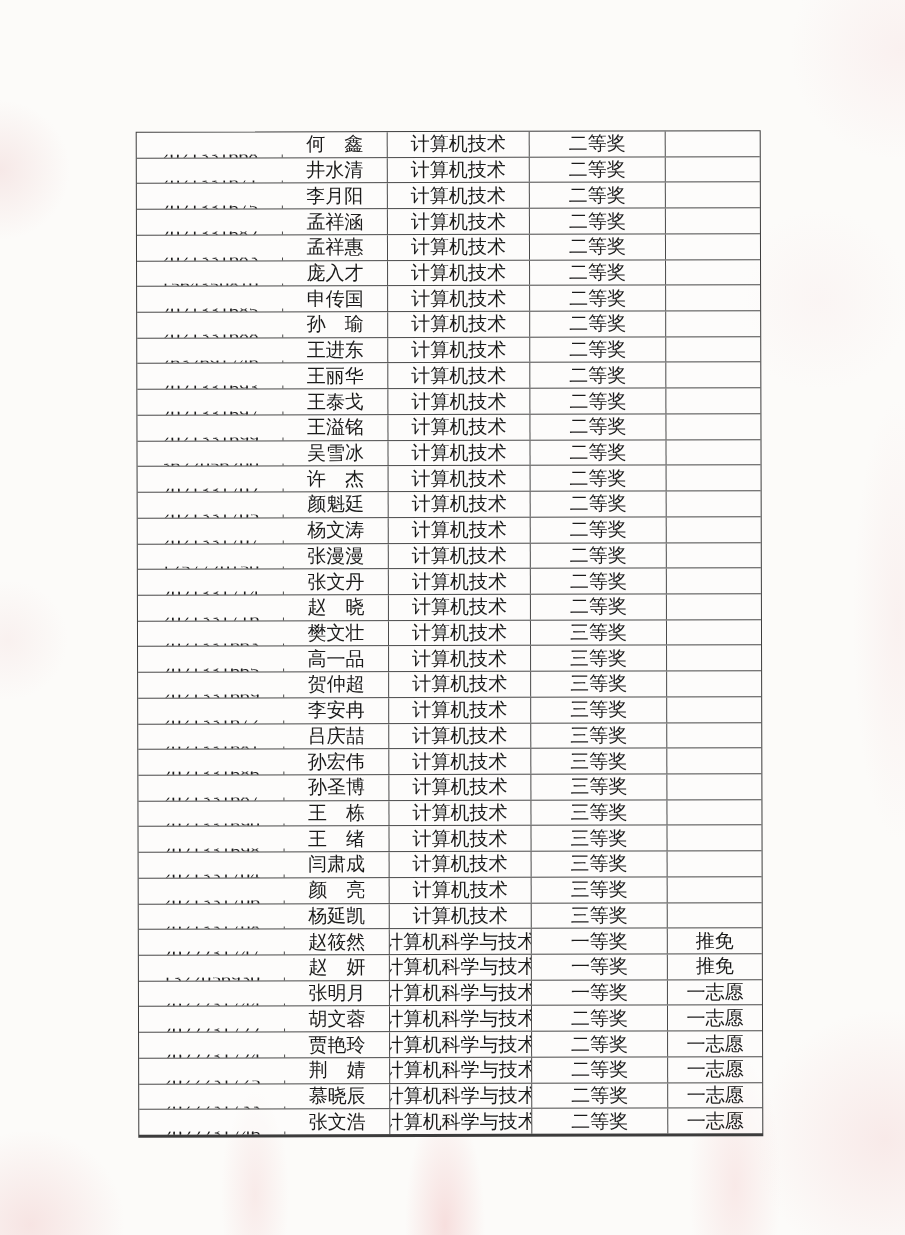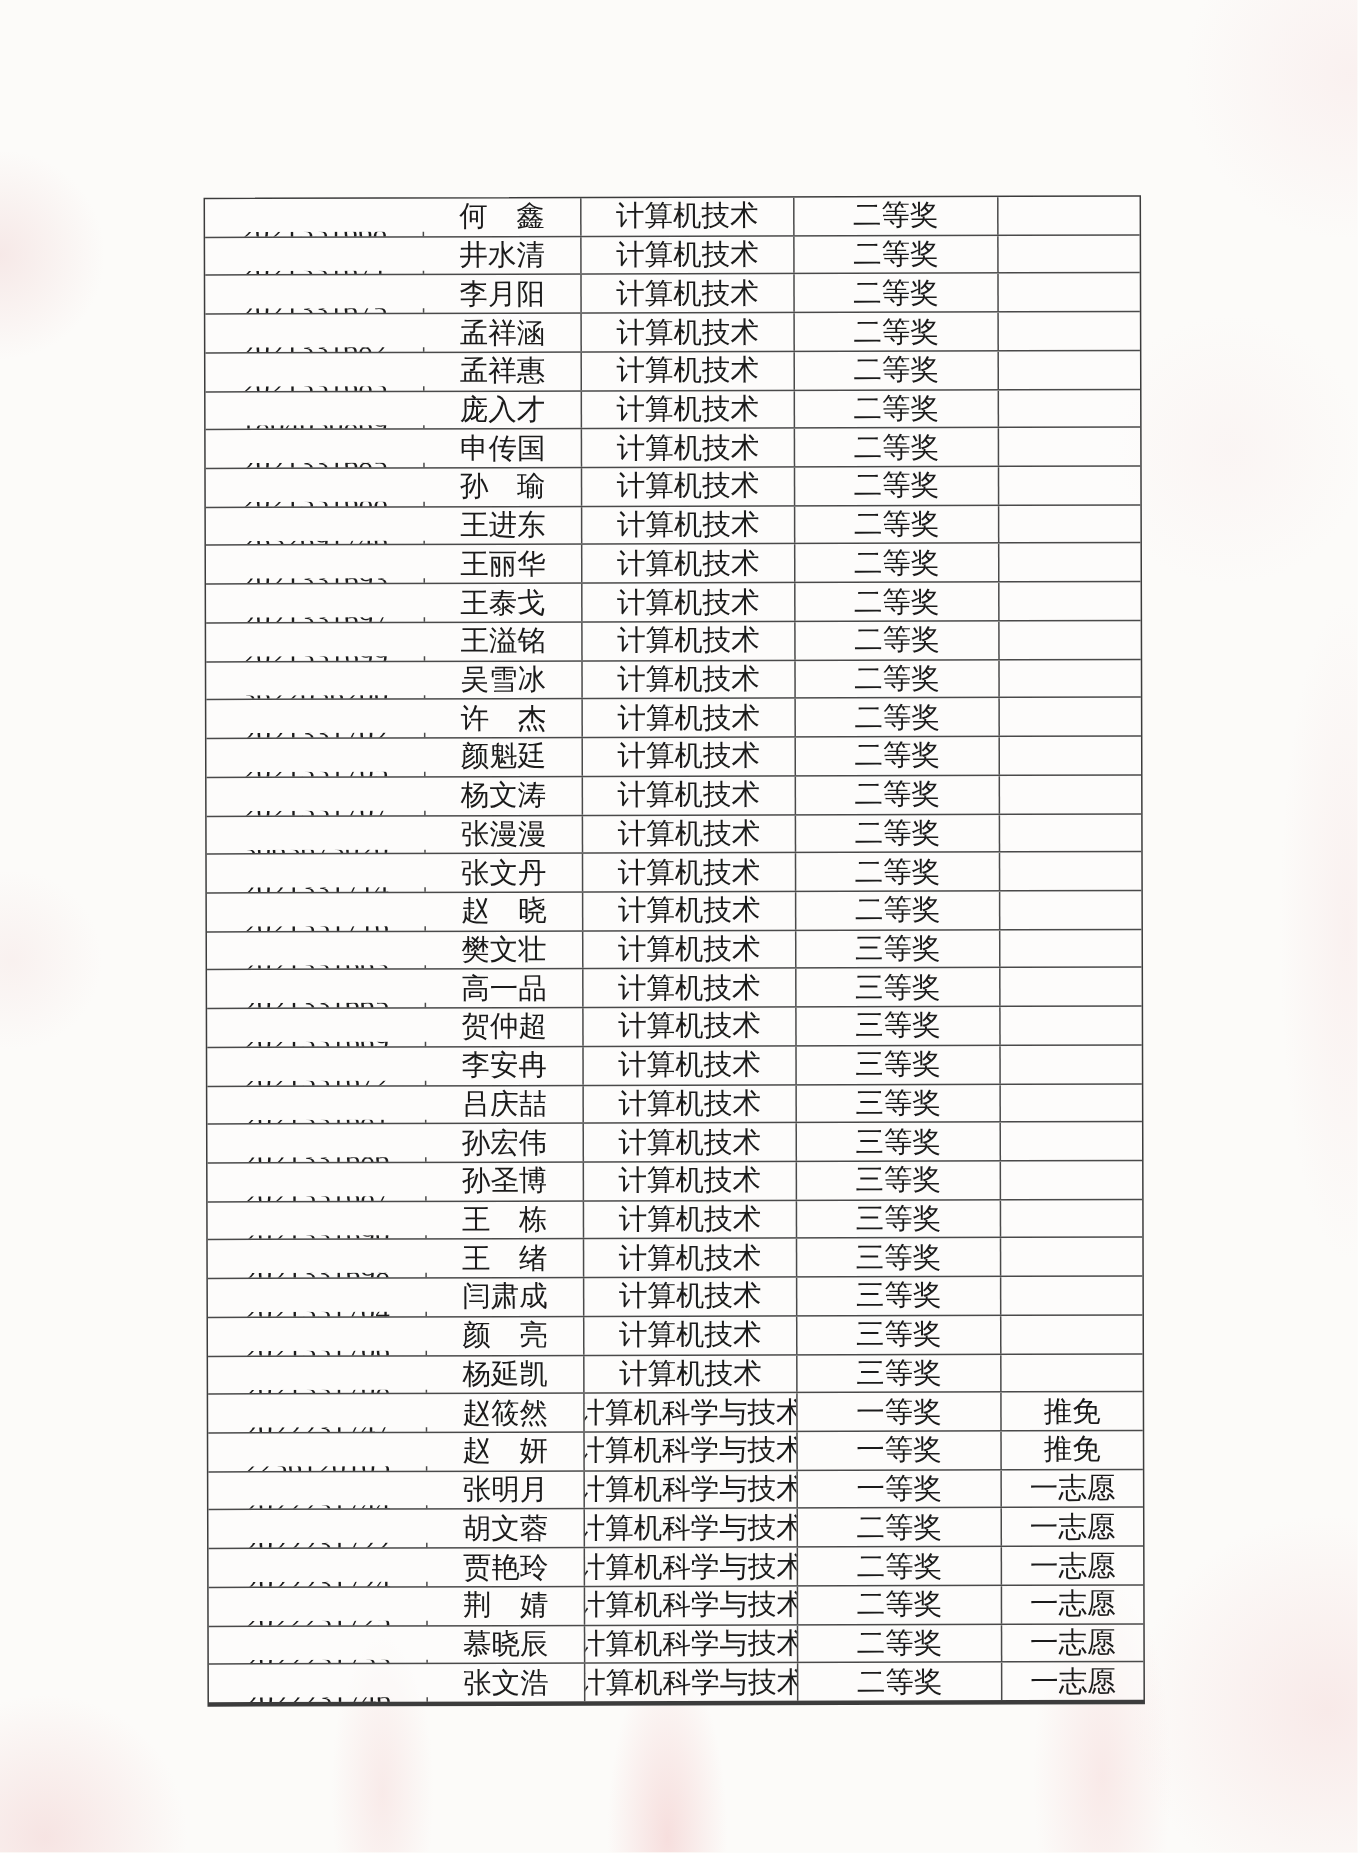--- a/index.html
+++ b/index.html
@@ -110,21 +110,21 @@
       <div class="tcell col-note"></div>
     </div>
     <div class="trow">
       <div class="tcell col-id">2021331683</div>
       <div class="tcell col-name">孟祥惠</div>
       <div class="tcell col-major">计算机技术</div>
       <div class="tcell col-award">二等奖</div>
       <div class="tcell col-note"></div>
     </div>
     <div class="trow">
-      <div class="tcell col-id">1804050869</div>
+      <div class="tcell col-id">1564350810</div>
       <div class="tcell col-name">庞入才</div>
       <div class="tcell col-major">计算机技术</div>
       <div class="tcell col-award">二等奖</div>
       <div class="tcell col-note"></div>
     </div>
     <div class="trow">
       <div class="tcell col-id">2021331685</div>
       <div class="tcell col-name">申传国</div>
       <div class="tcell col-major">计算机技术</div>
       <div class="tcell col-award">二等奖</div>
@@ -187,21 +187,21 @@
       <div class="tcell col-note"></div>
     </div>
     <div class="trow">
       <div class="tcell col-id">2021331707</div>
       <div class="tcell col-name">杨文涛</div>
       <div class="tcell col-major">计算机技术</div>
       <div class="tcell col-award">二等奖</div>
       <div class="tcell col-note"></div>
     </div>
     <div class="trow">
-      <div class="tcell col-id">3063673020</div>
+      <div class="tcell col-id">1257720150</div>
       <div class="tcell col-name">张漫漫</div>
       <div class="tcell col-major">计算机技术</div>
       <div class="tcell col-award">二等奖</div>
       <div class="tcell col-note"></div>
     </div>
     <div class="trow">
       <div class="tcell col-id">2021331714</div>
       <div class="tcell col-name">张文丹</div>
       <div class="tcell col-major">计算机技术</div>
       <div class="tcell col-award">二等奖</div>
@@ -299,21 +299,21 @@
       <div class="tcell col-note"></div>
     </div>
     <div class="trow">
       <div class="tcell col-id">2022231747</div>
       <div class="tcell col-name">赵筱然</div>
       <div class="tcell col-major">计算机科学与技术</div>
       <div class="tcell col-award">一等奖</div>
       <div class="tcell col-note">推免</div>
     </div>
     <div class="trow">
-      <div class="tcell col-id">2236120105</div>
+      <div class="tcell col-id">1322056930</div>
       <div class="tcell col-name">赵　妍</div>
       <div class="tcell col-major">计算机科学与技术</div>
       <div class="tcell col-award">一等奖</div>
       <div class="tcell col-note">推免</div>
     </div>
     <div class="trow">
       <div class="tcell col-id">2022231744</div>
       <div class="tcell col-name">张明月</div>
       <div class="tcell col-major">计算机科学与技术</div>
       <div class="tcell col-award">一等奖</div>

